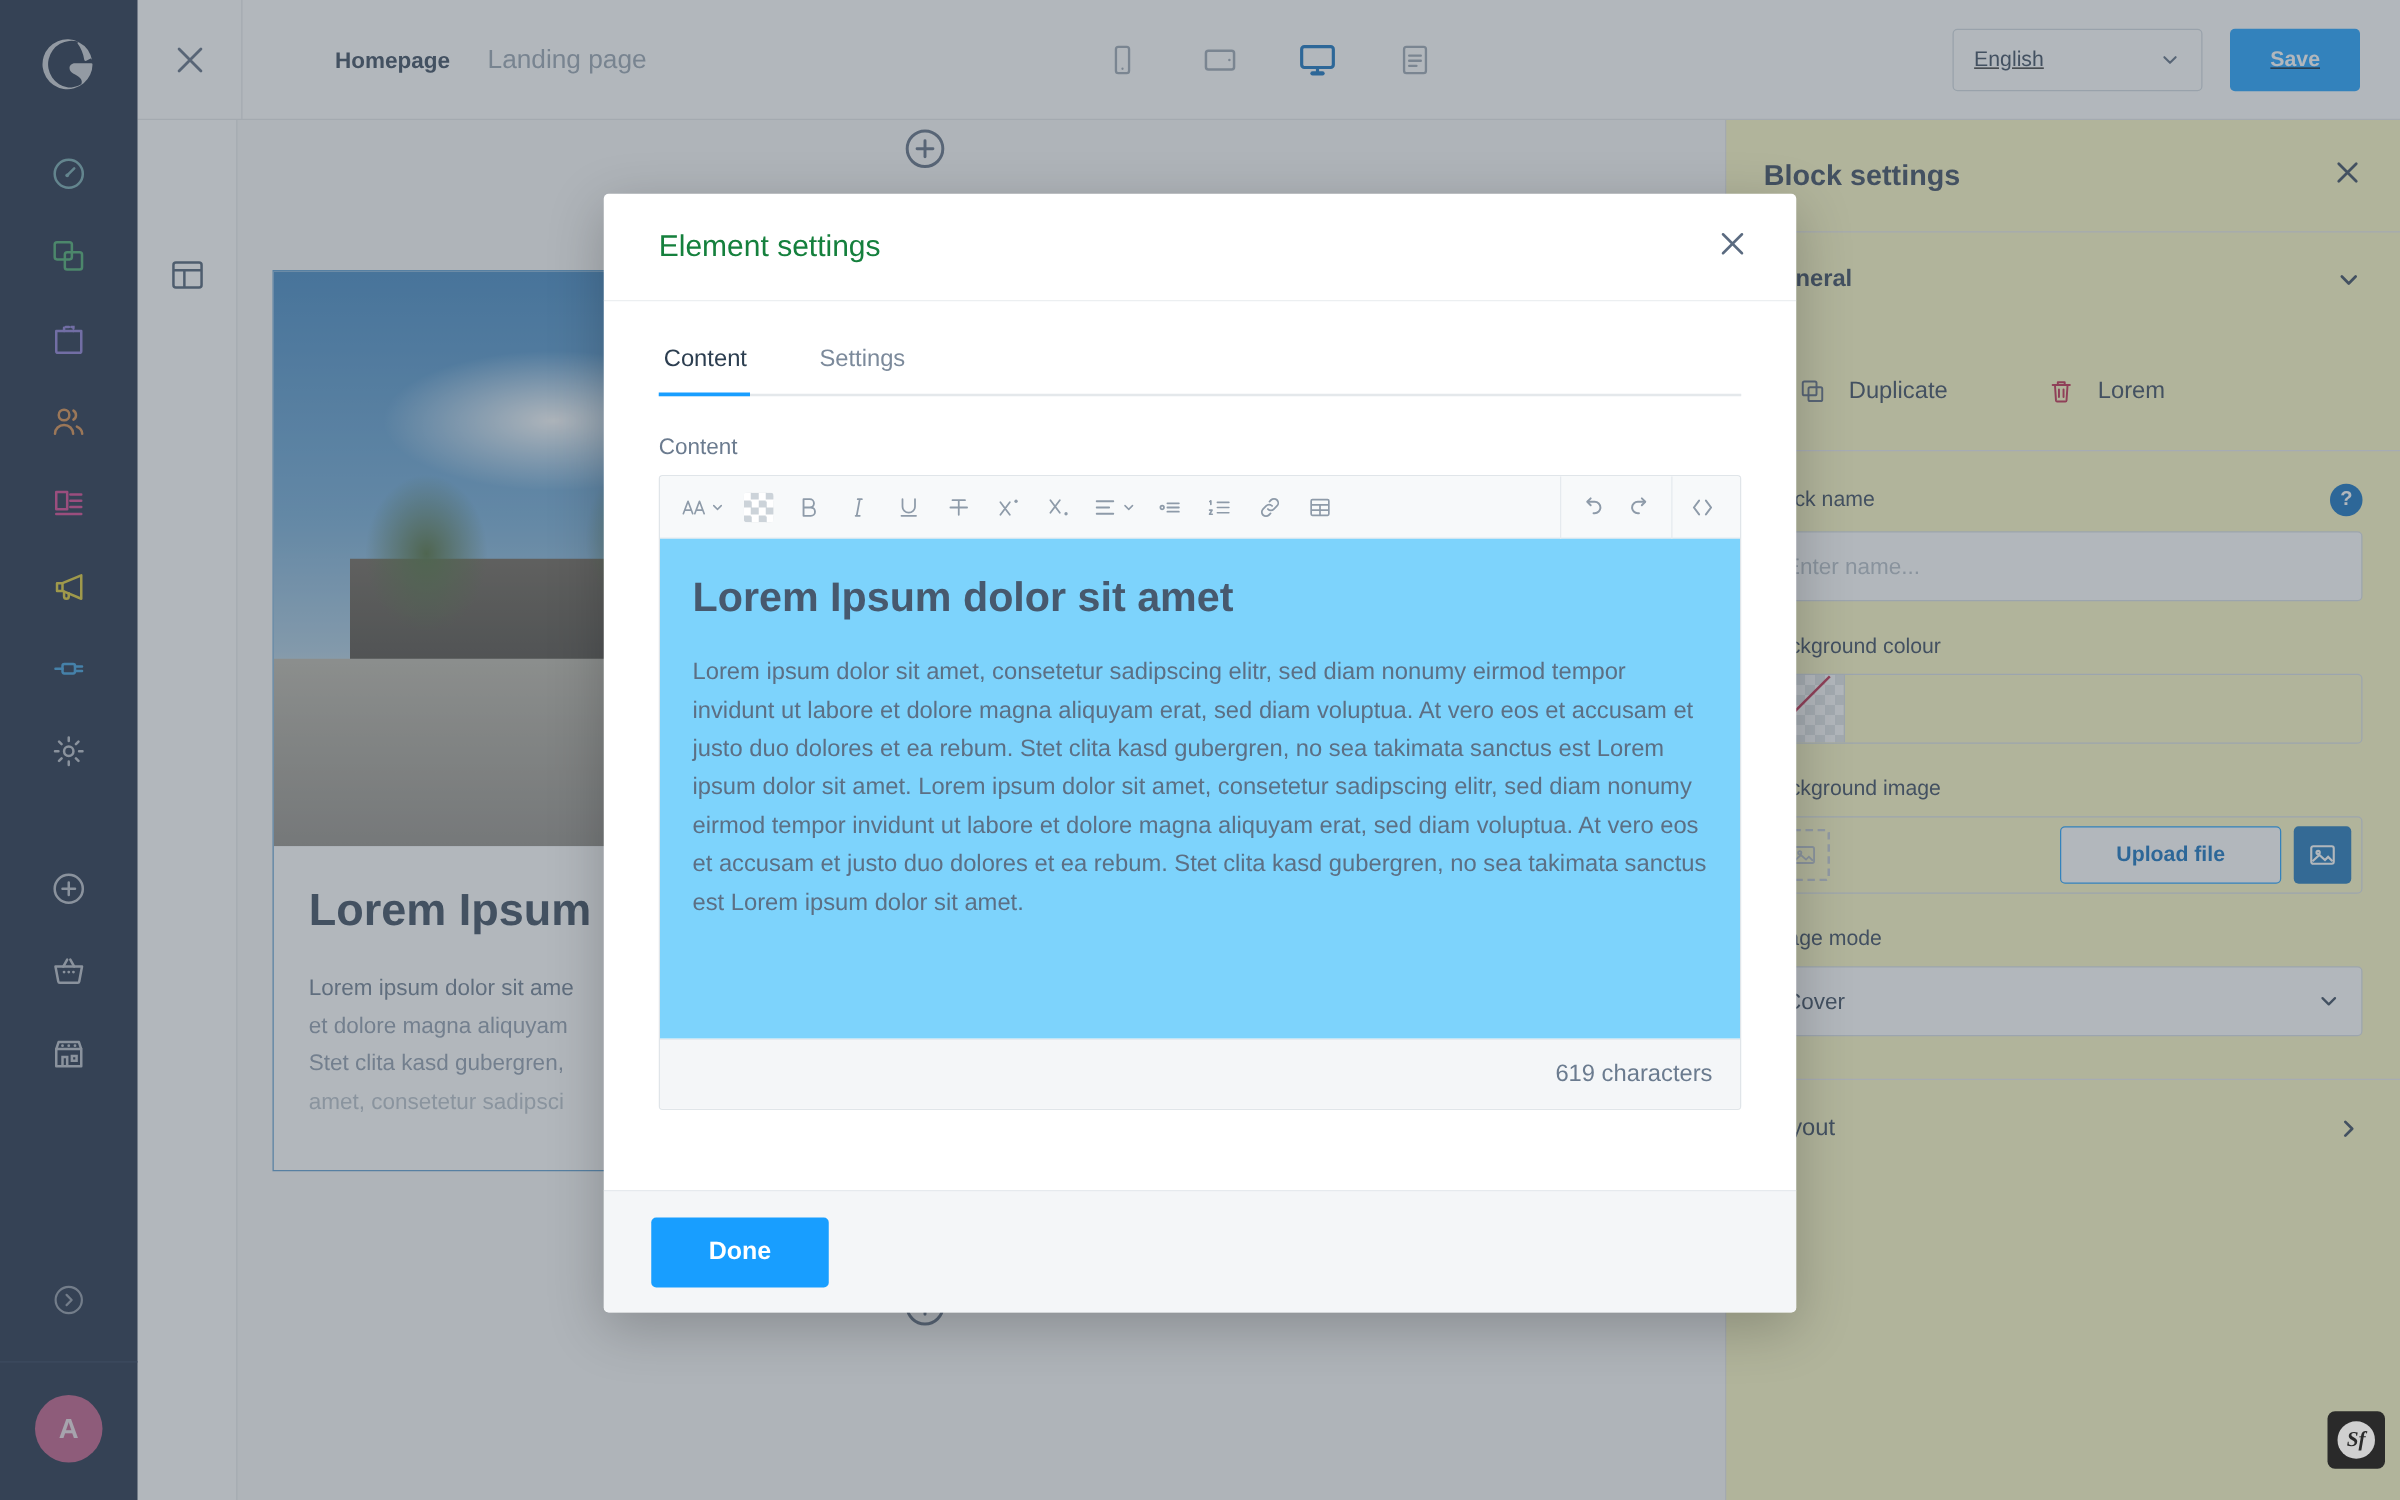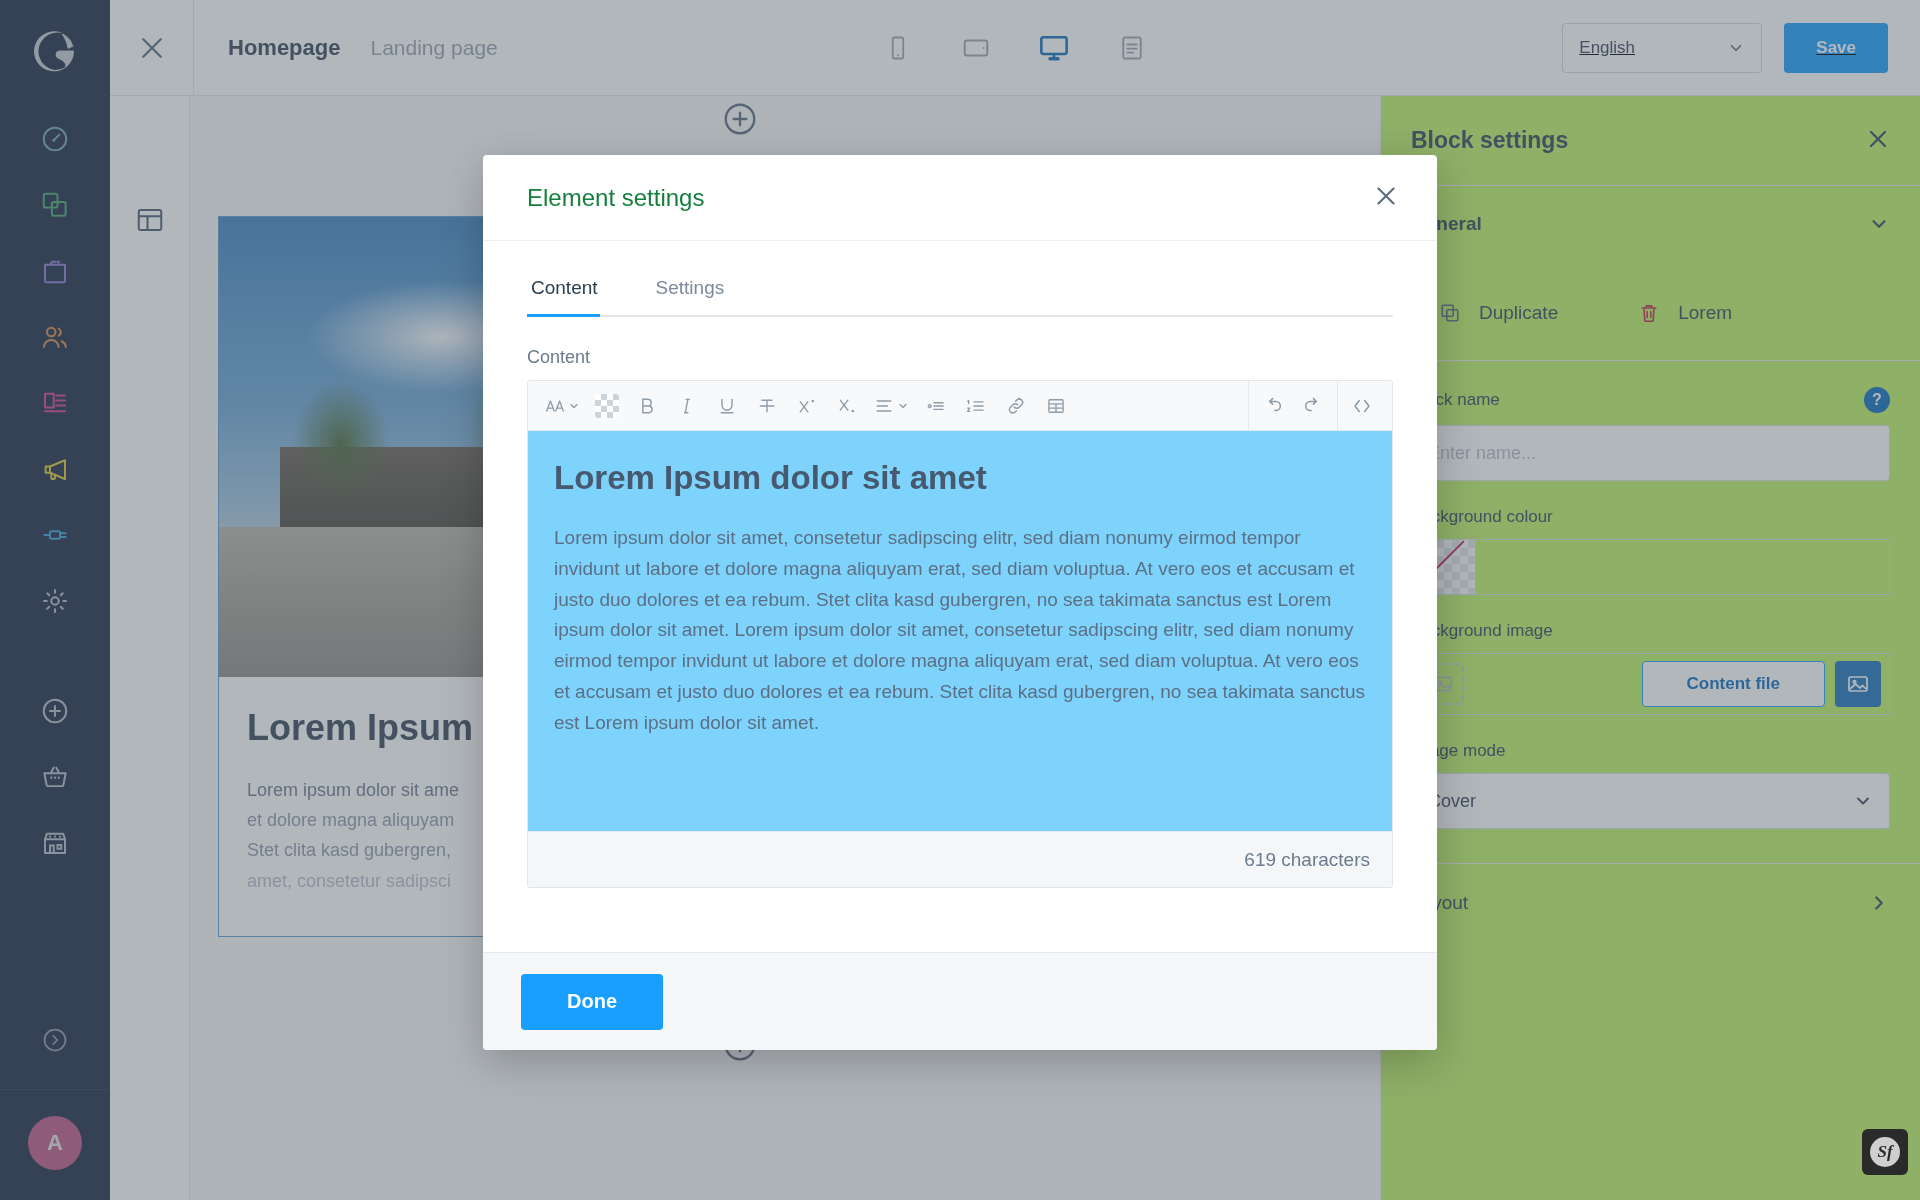--- a/index.html
+++ b/index.html
@@ -41,21 +41,21 @@
     position: absolute; left: 110px; top: 0;
     width: 1810px; height: 96px;
     background: #fff; border-bottom: 1px solid #e6e8ea;
     display: flex; align-items: center;
   }
   .tb-close {
     width: 84px; height: 96px; display: flex; align-items: center; justify-content: center;
     border-right: 1px solid #e6e8ea; cursor: pointer;
   }
   .tb-titles { display: flex; align-items: baseline; gap: 30px; padding-left: 34px; }
-  .tb-title { font-size: 22px; font-weight: 700; color: #35455a; cursor: pointer; }
+  .tb-title { font-size: 18px; font-weight: 700; color: #35455a; cursor: pointer; margin-left: 40px; }
   .tb-subtitle { font-size: 21px; color: #96a2b0; font-weight: 400; cursor: pointer; }
   .tb-devices { position: absolute; left: 0; right: 0; margin: 0 auto;
     width: 290px; display: flex; align-items: center; justify-content: space-between; }
   .tb-dev { width: 56px; height: 56px; display: flex; align-items: center; justify-content: center; cursor: pointer; }
   .tb-right { margin-left: auto; display: flex; align-items: center; gap: 22px; padding-right: 32px; text-decoration: underline; }
   .lang-select {
     width: 200px; height: 50px; border: 1px solid #d1d9e0; border-radius: 4px;
     display: flex; align-items: center; justify-content: space-between;
     padding: 0 16px; font-size: 17px; color: #35455a; background: #fff; cursor: pointer;
   }
@@ -113,21 +113,21 @@
   .block-p .fade2 { color: #b6bfc9; }
   .gear-float {
     position: absolute; left: 1186px; top: 112px; width: 44px; height: 44px;
     display: flex; align-items: center; justify-content: center; cursor: pointer;
   }
   .canvas-divider { position: absolute; left: 1290px; top: 0; width: 1px; height: 1104px; background: #e6e8ea; }
 
   
   .rpanel {
     position: absolute; left: 1380px; top: 96px;
-    width: 540px; height: 1104px; background: #bef264;
+    width: 540px; height: 1104px; background: #fef9c3;
     border-left: 1px solid #e6e8ea;
   }
   .rp-head {
     height: 90px; display: flex; align-items: center; justify-content: space-between;
     padding: 0 30px; border-bottom: 1px solid #e6e8ea;
   }
   .rp-title { font-size: 23px; font-weight: 700; color: #35455a; }
   .rp-sect-head {
     height: 76px; display: flex; align-items: center; justify-content: space-between;
     padding: 0 30px; cursor: pointer;
@@ -490,21 +490,21 @@
         <span class="rp-label">Background image</span>
       </div>
       <div class="upload-row">
         <div class="upload-ph">
           <svg width="22" height="22" viewBox="0 0 24 24" fill="none" stroke="#b6bfc9" stroke-width="1.6">
             <rect x="3" y="5" width="18" height="14" rx="1.6"></rect>
               <circle cx="8.5" cy="10" r="1.4"></circle>
               <path d="m4 17 5.5-5 4.5 4 2.5-2.5L20 17"></path>
           </svg>
         </div>
-        <button class="upload-btn">Content file</button>
+        <button class="upload-btn">Upload file</button>
         <div class="upload-icon-btn">
           <svg width="24" height="24" viewBox="0 0 24 24" fill="none" stroke="#fff" stroke-width="1.7">
             <rect x="3" y="5" width="18" height="14" rx="1.6"></rect>
               <circle cx="8.5" cy="10" r="1.3"></circle>
               <path d="m4 17 5.5-5 4.5 4 2.5-2.5L20 17"></path>
           </svg>
         </div>
       </div>
     </div>
 

